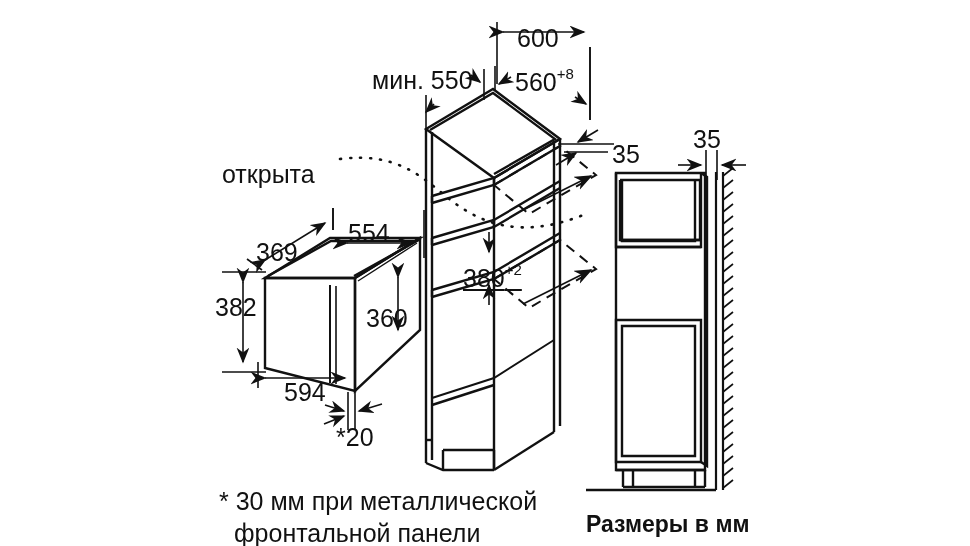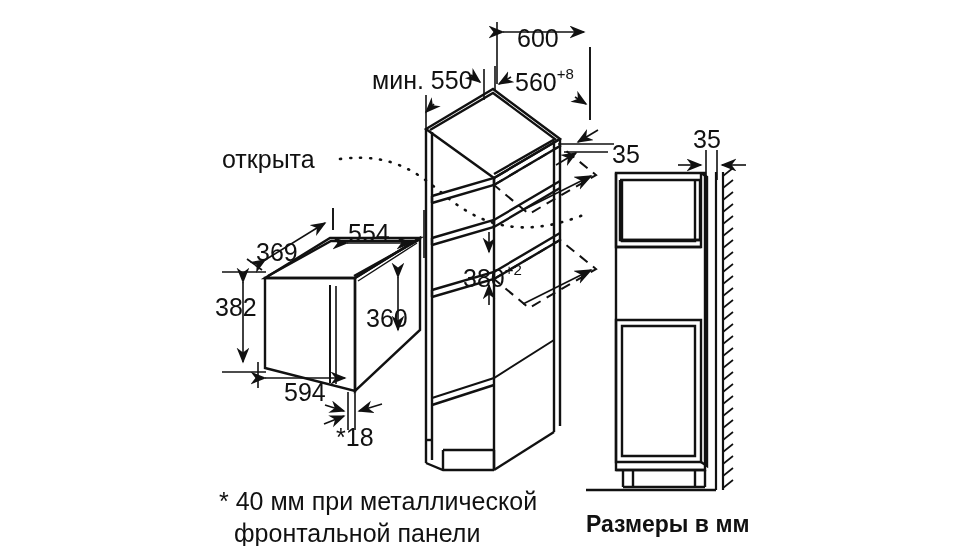--- a/index.html
+++ b/index.html
@@ -291,35 +291,35 @@
 
   <div class="lbl dim" style="left:359px; top:66px;margin-left:13px;">мин. 550</div>
 
   <div class="lbl dim" style="left:515px; top:68px;text-align:right;"><span>560</span><span class="dim-sup">+8</span></div>
 
   <div class="lbl dim" style="left:612px; top:140px;">35</div>
 
   <div class="lbl dim" style="left:693px; top:125px;">35</div>
 
 
-  <div class="lbl note" style="left:222px; top:145px;">открыта</div>
+  <div class="lbl note" style="left:222px; top:160px;">открыта</div>
 
   <div class="lbl dim" style="left:256px; top:203px;margin-top:35px;">369</div>
 
   <div class="lbl dim" style="left:348px; top:219px;">554</div>
 
   <div class="lbl dim" style="left:215px; top:293px;">382</div>
 
   <div class="lbl dim" style="left:366px; top:304px;">360</div>
 
   <div class="lbl dim" style="left:284px; top:378px;">594</div>
 
-  <div class="lbl dim" style="left:336px; top:423px;">*18</div>
-
-  <div class="lbl dim" style="left:463px; top:264px;"><span>380</span><span class="dim-sup">+2</span></div>
-
-  <div class="lbl note" style="left:219px; top:487px;">* 40 мм при металлической</div>
+  <div class="lbl dim" style="left:336px; top:423px;">*20</div>
+
+  <div class="lbl dim" style="left:463px; top:264px;text-decoration:underline;"><span>380</span><span class="dim-sup">+2</span></div>
+
+  <div class="lbl note" style="left:219px; top:487px;">* 30 мм при металлической</div>
 
   <div class="lbl note" style="left:234px; top:519px;">фронтальной панели</div>
 
   <div class="lbl caption" style="left:586px; top:512px;">Размеры в мм</div>
 
 </div>
 
 </body></html>

